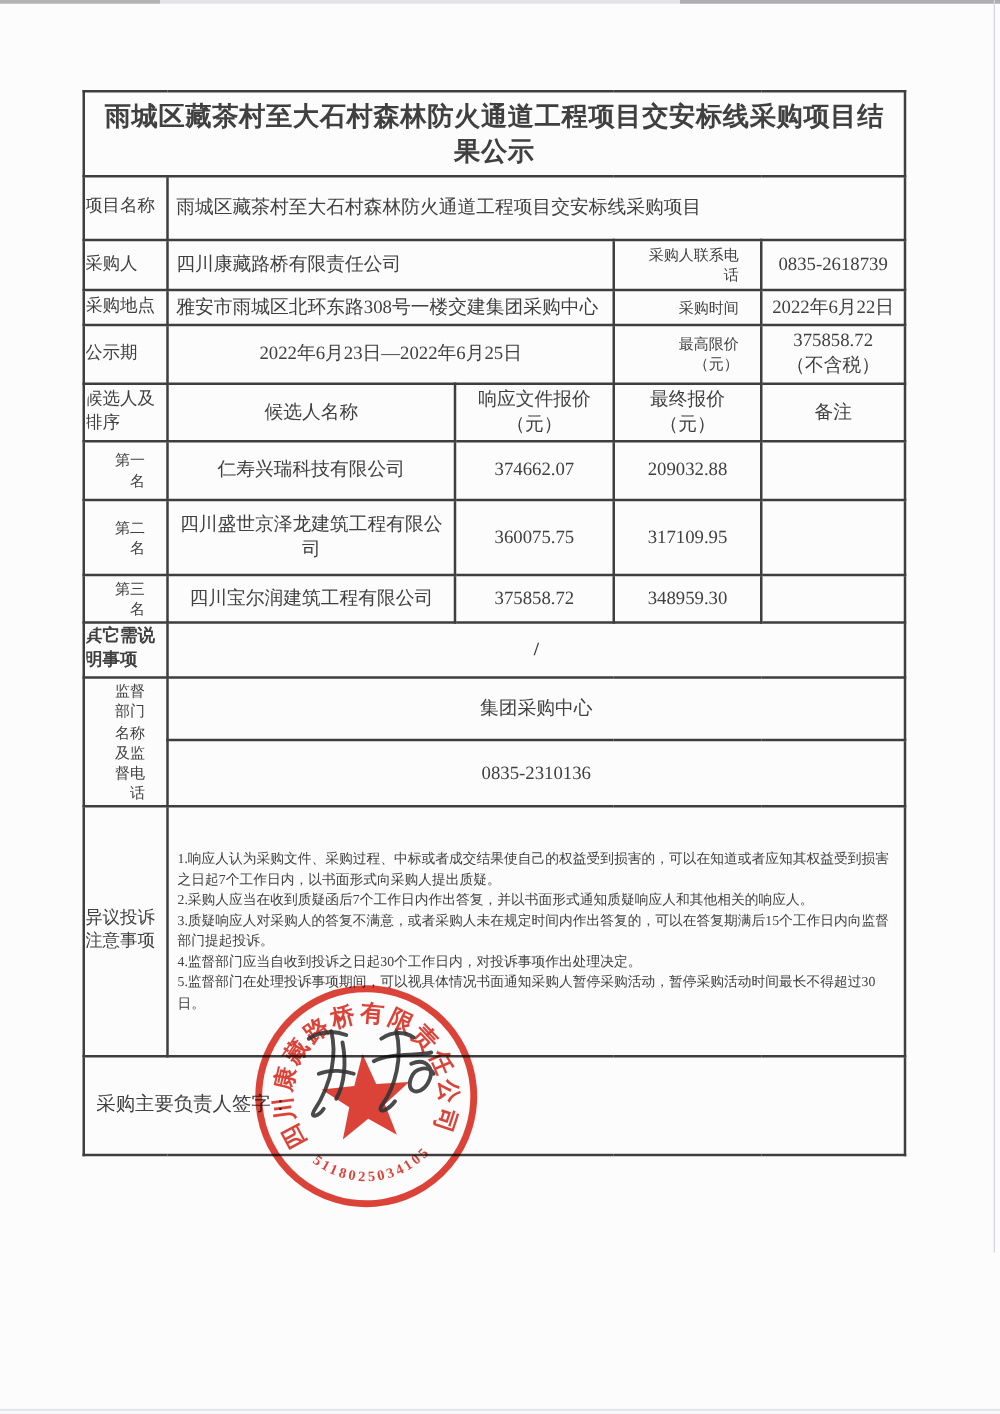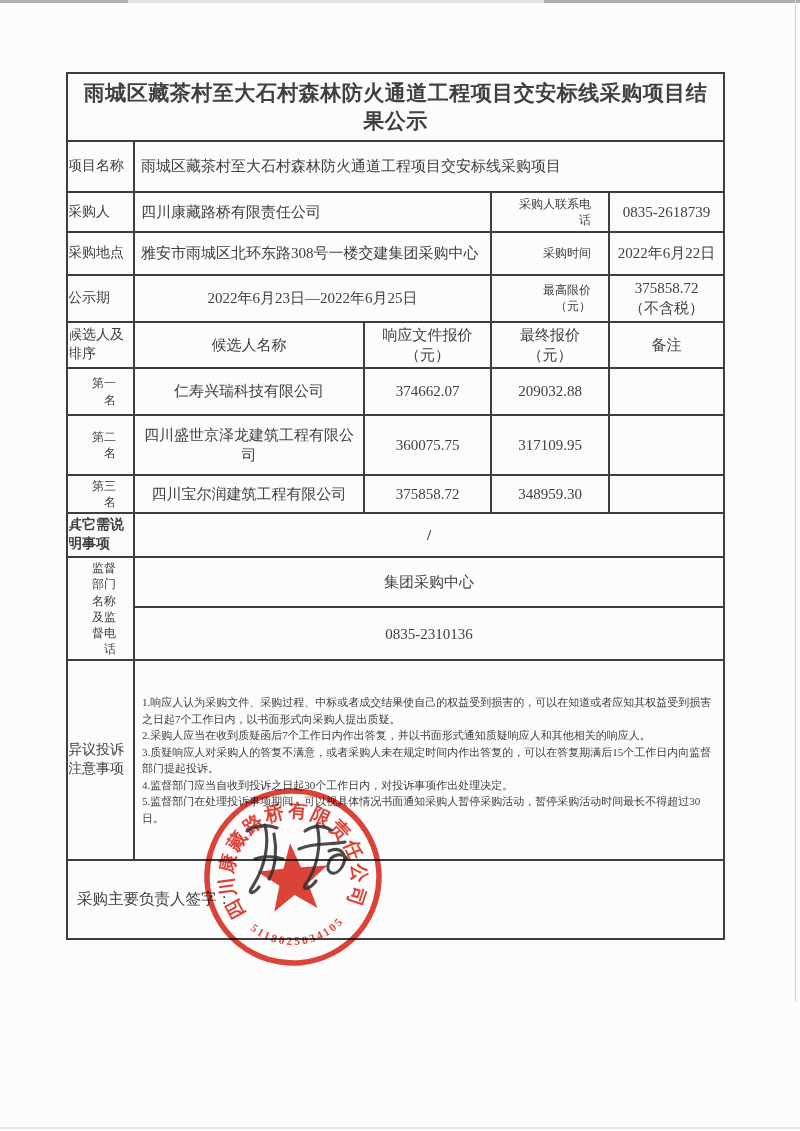--- a/index.html
+++ b/index.html
@@ -30,21 +30,21 @@
   td.lbl-c{font-size:12px;text-align:right;padding:2px 17px;}
   .c{text-align:center;}
   .pre{white-space:pre-line;}
   td.longtext{font-size:11px;line-height:1.5;padding:6px 7px;vertical-align:middle;}
   td.longtext div{margin:0;}
   td.sign-cell{padding-left:9px;font-size:15.5px;}
 
   tr.r-title{height:68px;}
   tr.r-name{height:51px;}
   tr.r-purchaser{height:40px;}
-  tr.r-location{height:43px;}
+  tr.r-location{height:28px;}
   tr.r-period{height:42px;}
   tr.r-chead{height:43px;}
   tr.r-c1{height:47px;}
   tr.r-c2{height:60px;}
   tr.r-c3{height:25px;margin-top:40px;}
   tr.r-other{height:38px;font-weight:bold;}
   tr.r-sup1{height:38px;}
   tr.r-sup2{height:40px;}
   tr.r-objection{height:200px;}
   tr.r-sign{height:79px;}

